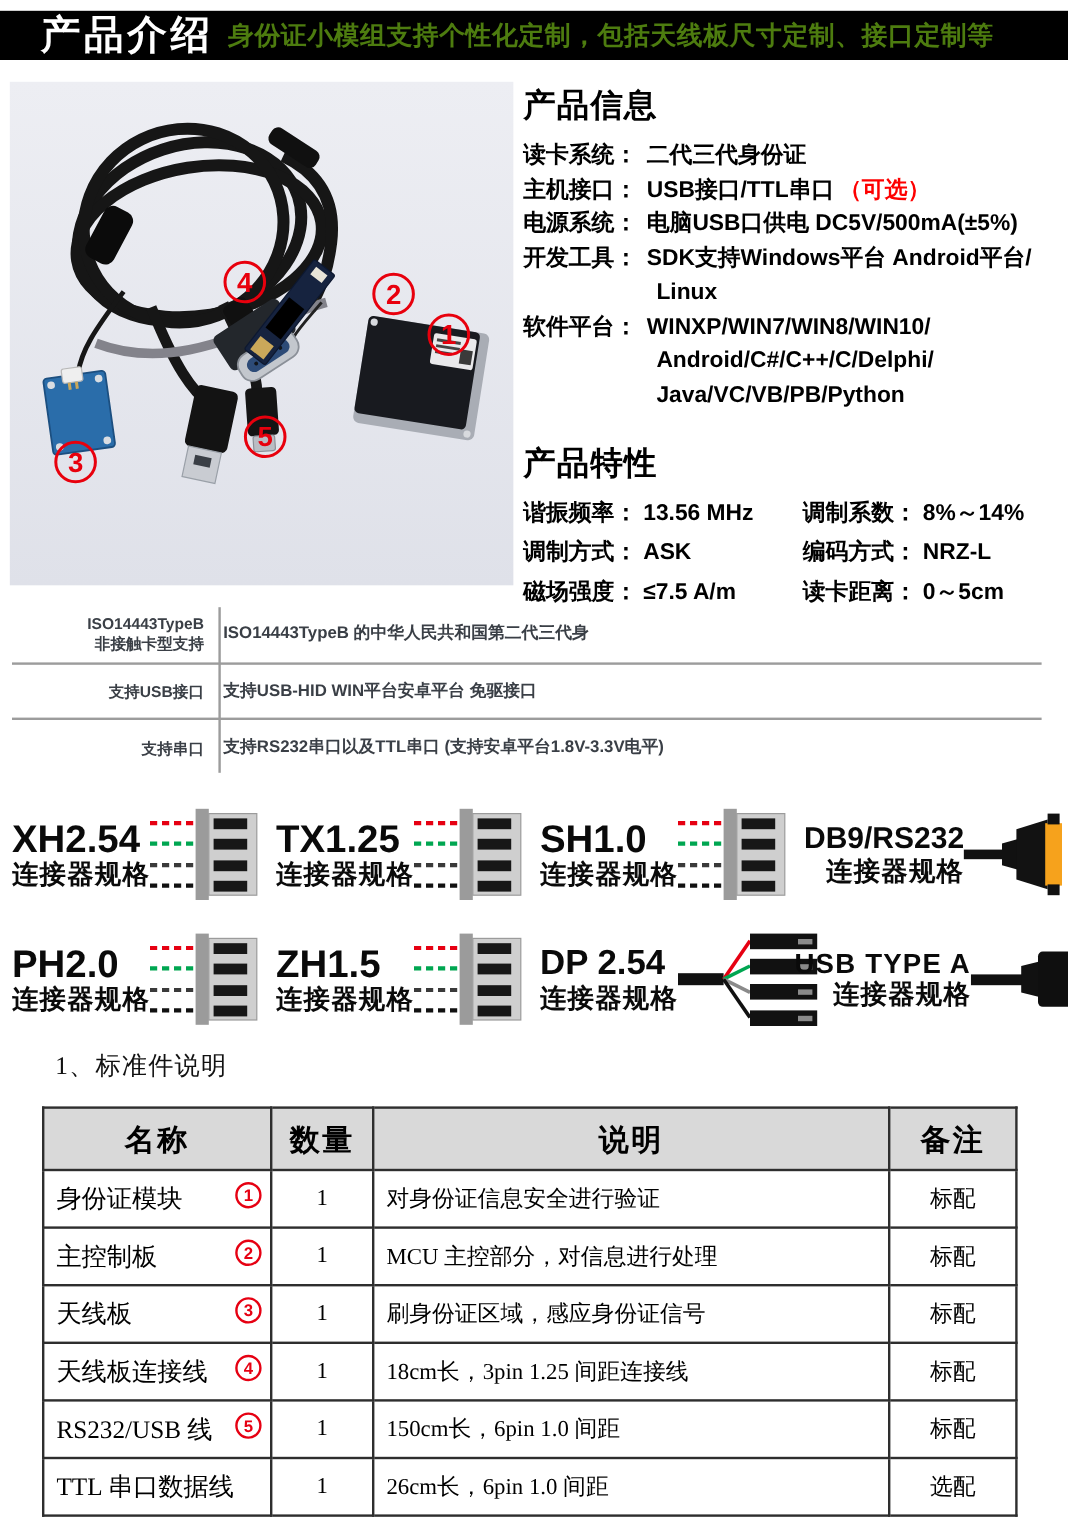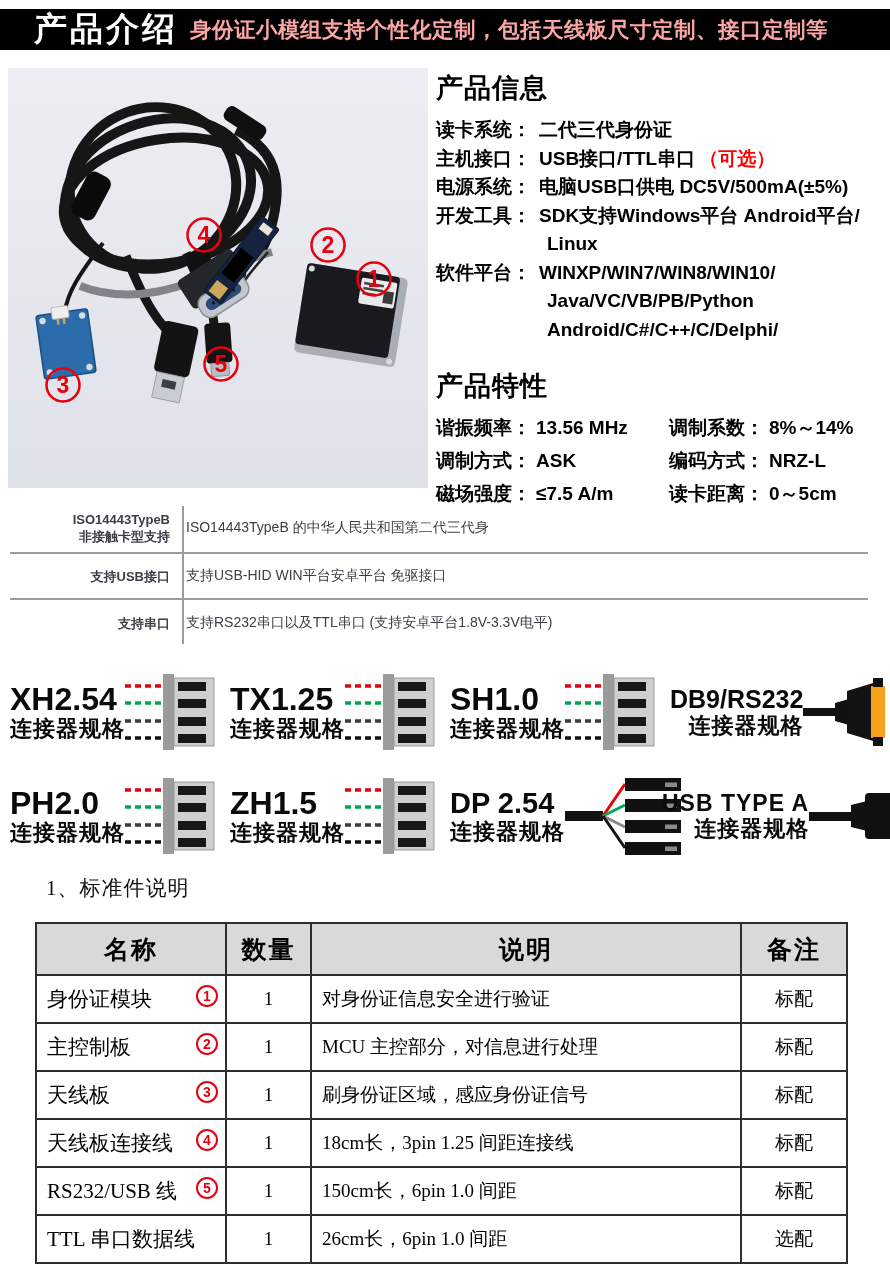--- a/index.html
+++ b/index.html
@@ -5,21 +5,21 @@
   html,body{margin:0;padding:0;}
   body{
     width:890px;height:1267px;background:#ffffff;position:relative;
     font-family:"Liberation Sans","DejaVu Sans",sans-serif;
     -webkit-font-smoothing:antialiased;overflow:hidden;
   }
   
   .top-banner{position:absolute;left:0;top:9px;width:890px;height:41px;background:#000;
     display:flex;align-items:center;}
   .banner-title{color:#fff;font-size:33px;font-weight:900;margin-left:34px;letter-spacing:3px;white-space:nowrap;}
-  .banner-sub{color:#fca5a5;font-size:21.5px;font-weight:700;margin-left:12px;letter-spacing:.5px;white-space:nowrap;}
+  .banner-sub{color:#4d7c0f;font-size:21.5px;font-weight:700;margin-left:12px;letter-spacing:.5px;white-space:nowrap;}
   
   .photo{position:absolute;left:8px;top:68px;width:420px;height:420px;}
   
   .info{position:absolute;left:436px;top:70px;width:452px;color:#000;}
   .sec-title{font-size:27px;font-weight:900;letter-spacing:1px;margin:0 0 10px 0;}
   .pi-item{display:flex;font-size:19px;font-weight:700;line-height:28.5px;}
   .pi-label{flex:0 0 103px;white-space:nowrap;}
   .pi-lines{display:block;}
   .pi-line{display:block;white-space:nowrap;}
   .pi-line + .pi-line{padding-left:8px;}
@@ -29,21 +29,21 @@
     font-size:19px;font-weight:700;line-height:28px;}
   .feat-item{display:flex;white-space:nowrap;}
   .feat-label{margin-right:5px;}
   
   .spec-strip{position:absolute;left:10px;top:504px;width:858px;color:#3a3f46;}
   .spec-row{display:flex;align-items:center;}
   .spec-row + .spec-row{border-top:2px solid #9c9c9c;}
   .r1{min-height:48px;} .r2{min-height:44px;} .r3{min-height:46px;}
   .spec-label{width:160px;flex:none;text-align:right;font-size:13px;font-weight:700;
     line-height:17px;padding-right:0;}
-  .spec-value{flex:1;font-size:14px;font-weight:400;padding-left:16px;}
+  .spec-value{flex:1;font-size:14px;font-weight:700;padding-left:16px;}
   .vline{position:absolute;left:172px;top:2px;bottom:2px;width:2px;background:#9c9c9c;}
   
   .connectors{position:absolute;left:0;top:658px;width:774px;}
   .conn-row{display:flex;align-items:center;height:108px;}
   .conn-row.second{height:100px;}
   .conn-cell{display:flex;align-items:center;}
   .conn-text{margin-left:10px;}
   .conn-name{font-weight:900;font-size:32px;line-height:33px;letter-spacing:0;color:#0a0a0a;white-space:nowrap;}
   .conn-cap{font-weight:900;font-size:22px;line-height:26px;letter-spacing:1px;color:#0a0a0a;white-space:nowrap;text-align:right;}
   .name-md{font-size:25px;line-height:28px;}
@@ -213,22 +213,22 @@
     <span class="pi-label">开发工具：</span>
     <span class="pi-lines">
       <span class="pi-line">SDK支持Windows平台 Android平台/</span>
       <span class="pi-line">Linux</span>
     </span>
   </div>
   <div class="pi-item">
     <span class="pi-label">软件平台：</span>
     <span class="pi-lines">
       <span class="pi-line">WINXP/WIN7/WIN8/WIN10/</span>
+      <span class="pi-line">Android/C#/C++/C/Delphi/</span>
       <span class="pi-line">Java/VC/VB/PB/Python</span>
-      <span class="pi-line">Android/C#/C++/C/Delphi/</span>
     </span>
   </div>
 
   <div class="sec-title features-title">产品特性</div>
   <div class="feat-grid">
     <div class="feat-item">
       <span class="feat-label">谐振频率：</span>
         <span>13.56 MHz</span>
     </div>
     <div class="feat-item">

